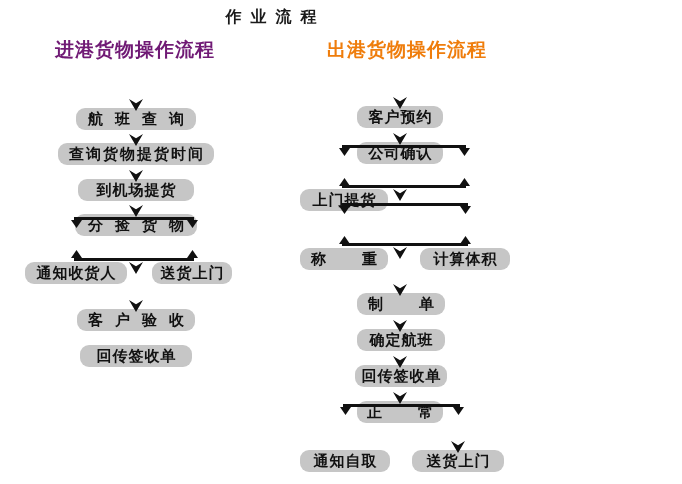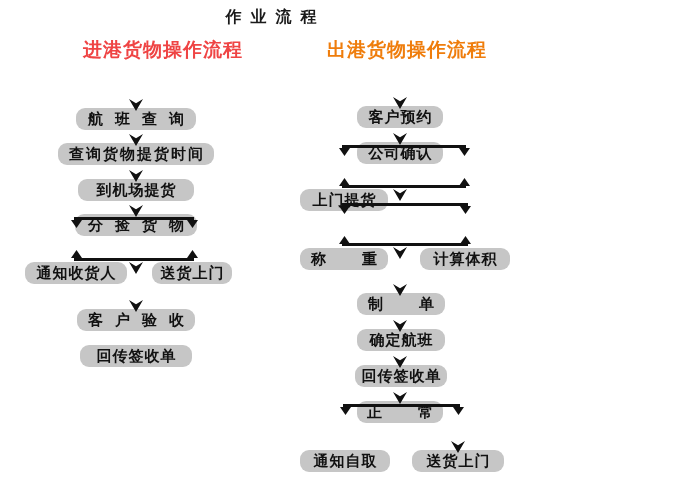--- a/index.html
+++ b/index.html
@@ -7,21 +7,21 @@
     position:relative;width:682px;height:484px;background:#ffffff;overflow:hidden;
     font-family:"DejaVu Sans","Liberation Sans",sans-serif;
   }
   .page-title{
     position:absolute;left:191px;top:7px;width:160px;text-align:center;
     font-size:16px;font-weight:bold;color:#1a1a1a;letter-spacing:9px;text-indent:9px;
   }
   .col-header{
     position:absolute;top:37px;font-size:19px;font-weight:bold;letter-spacing:1px;
   }
-  .col-header.left{left:55px;color:#ef4444;margin-left:28px;}
+  .col-header.left{left:55px;color:#701a75;}
   .col-header.right{left:327px;color:#EF7D0C;}
   .node{
     position:absolute;height:22px;background:#C6C6C6;border-radius:9px;
     display:flex;align-items:center;justify-content:center;
     font-size:15px;font-weight:bold;color:#111111;white-space:nowrap;margin-top:32px;
   }
   .ls0{letter-spacing:2px;text-indent:2px;}
   .ls1{letter-spacing:12px;text-indent:12px;}
   .ls2{letter-spacing:36px;text-indent:36px;}
   .lsd{letter-spacing:1px;text-indent:1px;font-family:Liberation Serif, serif;}

